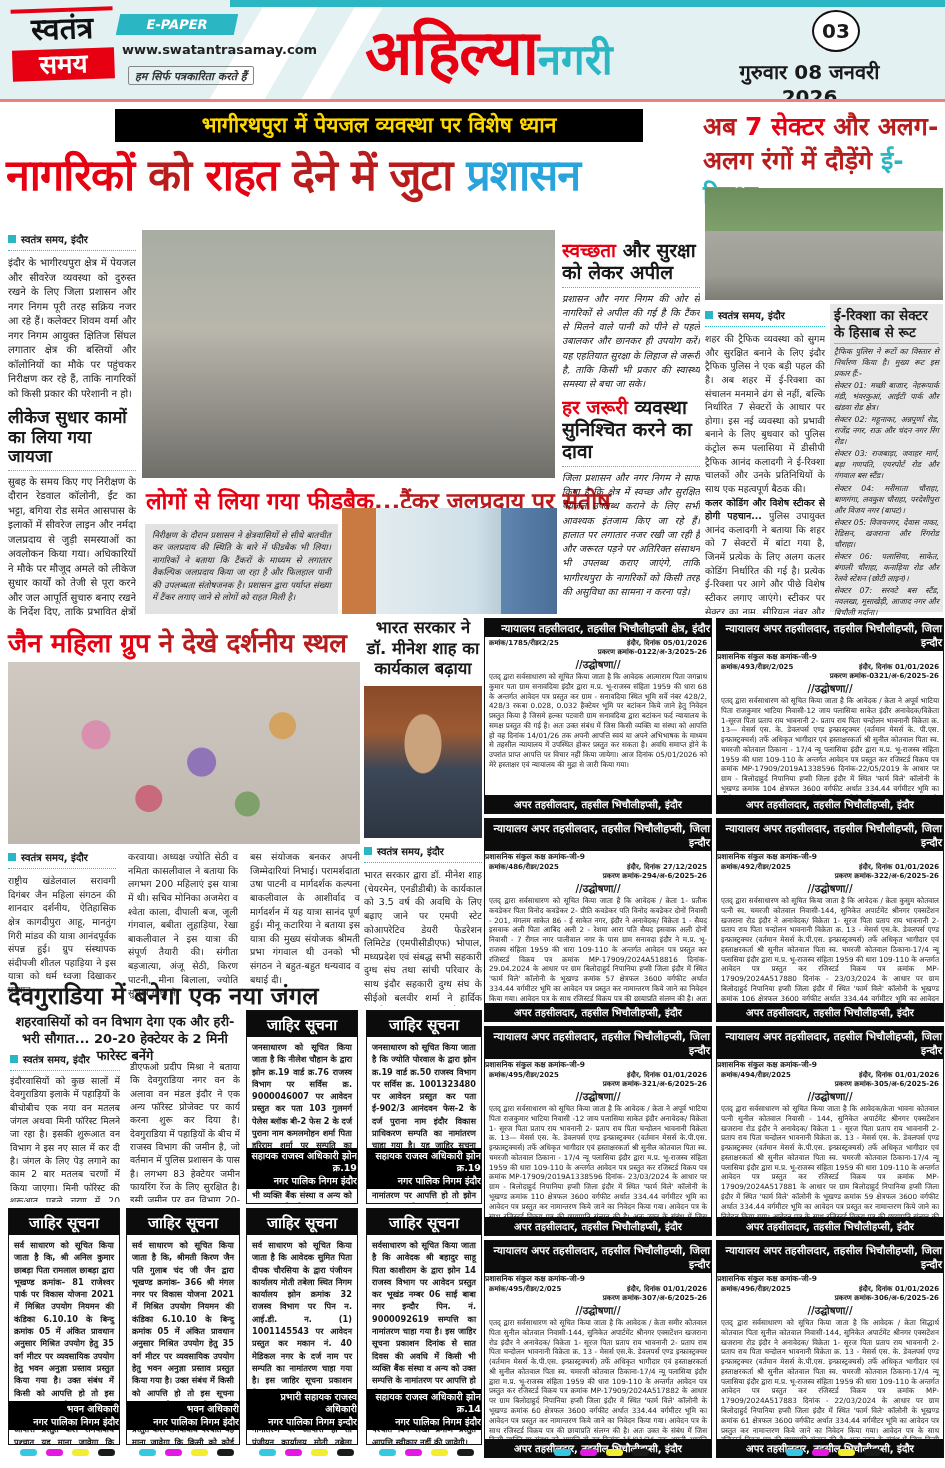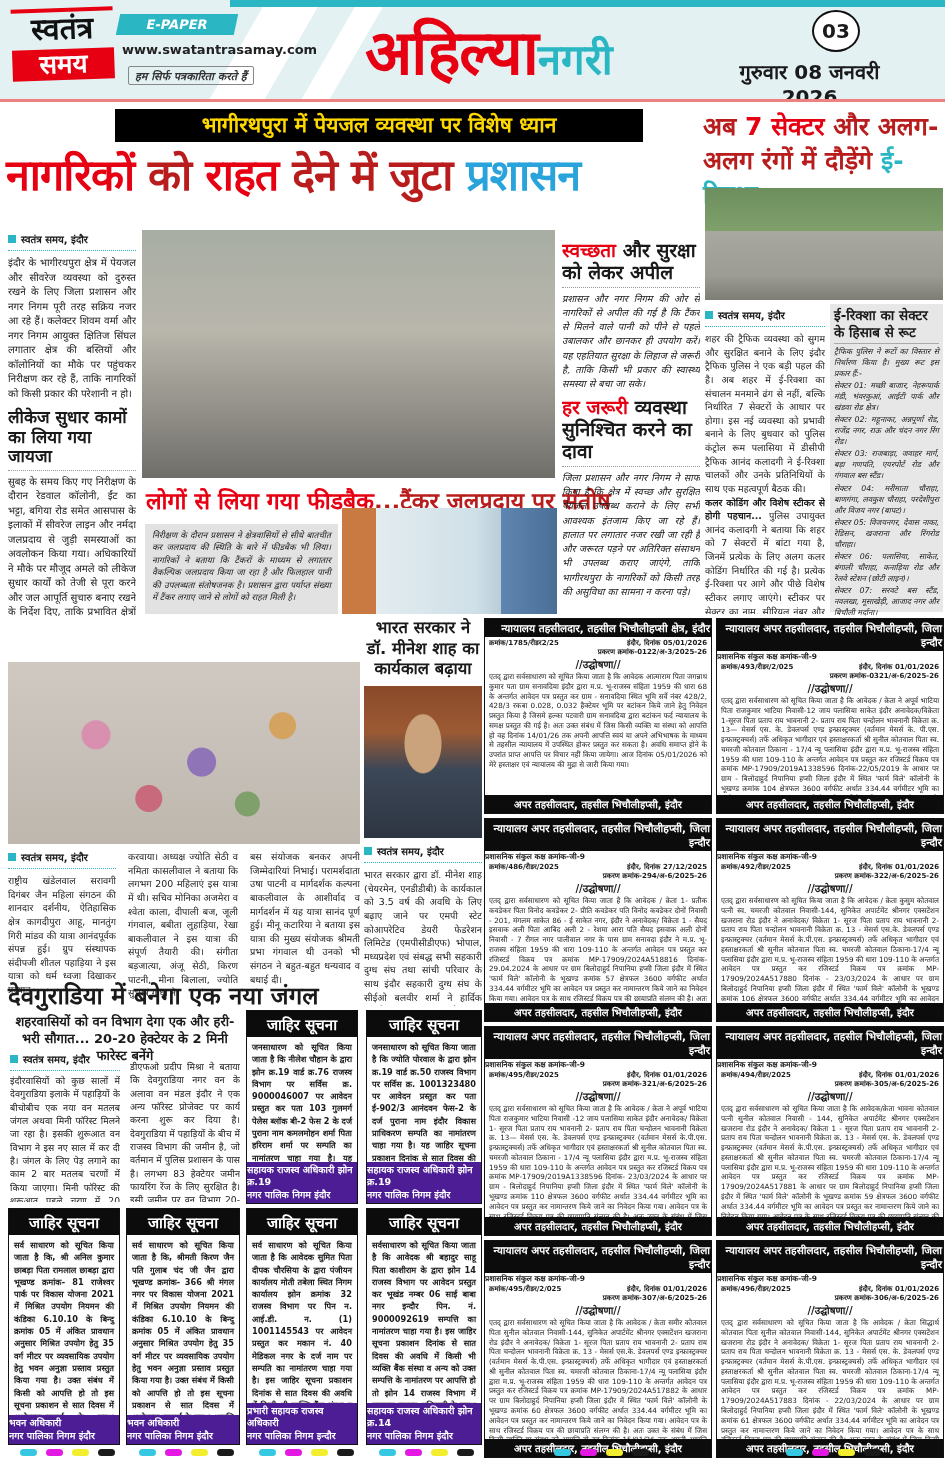--- a/index.html
+++ b/index.html
@@ -55,22 +55,22 @@
   .fbox{position:absolute;left:145px;top:524px;width:193px;height:90px;background:#e2e2e2;padding:5px 7px;box-sizing:border-box;
         font-size:8.6px;line-height:1.45;text-align:justify;font-style:italic;}
 
   
   .sec-hl{font-weight:800;white-space:nowrap;}
 
   
   .jahir{position:absolute;border:1px solid #111;background:#fff;box-sizing:border-box;overflow:hidden;}
   .jhead{background:#0c0c0c;color:#fff;font-size:15px;font-weight:800;text-align:center;padding:3px 0;}
   .jbody{font-size:8.2px;font-weight:600;line-height:1.5;text-align:justify;padding:4px 5px;}
-  .jfoot{position:absolute;bottom:0;left:0;right:0;background:#4c1d95;color:#fff;font-weight:800;
-         font-size:9.5px;text-align:left;line-height:1.3;padding:2px 0;}
+  .jfoot{position:absolute;bottom:14px;left:0;right:0;background:#000000;color:#fff;font-weight:800;
+         font-size:9.5px;text-align:right;line-height:1.3;padding:2px 0;}
 
   
   .notice{position:absolute;border:1px solid #111;background:#fff;box-sizing:border-box;overflow:hidden;}
   .nhead{background:#0c0c0c;color:#fff;font-size:10.5px;font-weight:800;text-align:right;padding:2px 1px;}
   .nsub{font-size:7.5px;font-weight:700;text-align:left;color:#222;}
   .nmeta{display:flex;justify-content:space-between;font-size:7px;font-weight:700;padding:1px 4px 0;}
   .ncase{text-align:right;font-size:7px;font-weight:700;padding:0 4px;}
   .nproc{text-align:center;font-size:10px;font-weight:800;padding:1px 0;}
   .nbody{font-size:7.2px;line-height:1.36;text-align:justify;padding:0 4px;}
   .nfoot{position:absolute;bottom:0;left:0;right:0;background:#0c0c0c;color:#fff;font-weight:800;
@@ -142,20 +142,21 @@
       <div>सेक्टर 02: महूनाका, अन्नपूर्णा रोड, राजेंद्र नगर, राऊ और चंदन नगर रिंग रोड।</div>
       <div>सेक्टर 03: राजबाड़ा, जवाहर मार्ग, बड़ा गणपति, एयरपोर्ट रोड और गंगवाल बस स्टैंड।</div>
       <div>सेक्टर 04: मरीमाता चौराहा, बाणगंगा, लवकुश चौराहा, परदेशीपुरा और विजय नगर (बापट)।</div>
       <div>सेक्टर 05: विजयनगर, देवास नाका, रेडिसन, खजराना और रिंगरोड चौराहा।</div>
       <div>सेक्टर 06: पलासिया, साकेत, बंगाली चौराहा, कनाड़िया रोड और रेलवे स्टेशन (छोटी लाइन)।</div>
       <div>सेक्टर 07: सरवटे बस स्टैंड, नवलखा, मूसाखेड़ी, आजाद नगर और बिचौली मर्दाना।</div>
       <div>अब शहर के प्रमुख स्थानों पर ई-रिक्शा स्टैंड चिन्हित किए जाएंगे।</div>
     </div>
   </div>
 
+  <div class="cap" style="left:8px;top:624px;font-size:26px;"><span class="red">जैन महिला ग्रुप</span><span class="black"> ने देखे दर्शनीय स्थल</span></div>
   <div class="photo" style="left:8px;top:662px;width:352px;height:182px;background:radial-gradient(circle at 25% 40%,#d98fae 0 14px,transparent 15px),radial-gradient(circle at 55% 55%,#8f74b8 0 14px,transparent 15px),radial-gradient(circle at 78% 35%,#d4a35f 0 13px,transparent 14px),radial-gradient(circle at 40% 75%,#c96a7c 0 13px,transparent 14px),radial-gradient(circle at 68% 78%,#7fa06b 0 12px,transparent 13px),linear-gradient(180deg,#cfc9c2 0%,#bdb7ae 100%);"></div>
   <div class="abs" style="left:8px;top:850px;width:108px;height:158px;overflow:hidden;">
     <div class="byline"><span class="bdot"></span><span>स्वतंत्र समय, इंदौर</span></div>
     <div class="bodytxt" style="font-size:9.4px;">राष्ट्रीय खंडेलवाल सरावगी दिगंबर जैन महिला संगठन की शानदार दर्शनीय, ऐतिहासिक क्षेत्र कागदीपुरा आहू, मानतुंग गिरी मांडव की यात्रा आनंदपूर्वक संपन्न हुई। ग्रुप संस्थापक संदीपजी शीतल पहाड़िया ने इस यात्रा को धर्म ध्वजा दिखाकर प्रस्थान</div>
   </div>
   <div class="abs bodytxt" style="left:128px;top:850px;width:110px;height:158px;overflow:hidden;font-size:9.4px;">करवाया। अध्यक्ष ज्योति सेठी व नमिता कासलीवाल ने बताया कि लगभग 200 महिलाएं इस यात्रा में थी। सचिव मोनिका अजमेरा व श्वेता काला, दीपाली बज, जूली गंगवाल, बबीता लुहाड़िया, रेखा बाकलीवाल ने इस यात्रा की संपूर्ण तैयारी की। संगीता बड़जात्या, अंजू सेठी, किरण पाटनी, मीना बिलाला, ज्योति सुभाष गोधा ने</div>
   <div class="abs bodytxt" style="left:250px;top:850px;width:110px;height:158px;overflow:hidden;font-size:9.4px;">बस संयोजक बनकर अपनी जिम्मेदारियां निभाई। परामर्शदाता उषा पाटनी व मार्गदर्शक कल्पना बाकलीवाल के आशीर्वाद व मार्गदर्शन में यह यात्रा सानंद पूर्ण हुई। मीनू कटारिया ने बताया इस यात्रा की मुख्य संयोजक श्रीमती प्रभा गंगवाल थी उनको भी संगठन ने बहुत-बहुत धन्यवाद व बधाई दी।</div>
 
   <div class="abs sec-hl" style="left:364px;top:618px;width:118px;font-size:16.5px;line-height:1.25;white-space:normal;text-align:center;">भारत सरकार ने डॉ. मीनेश शाह का कार्यकाल बढ़ाया</div>
   <div class="photo" style="left:364px;top:686px;width:118px;height:152px;background:radial-gradient(ellipse at 50% 38%,#caa27c 0 18px,transparent 19px),linear-gradient(180deg,#8a4a2a 0%,#9c5a33 30%,#3c4757 55%,#2d3542 100%);"></div>

